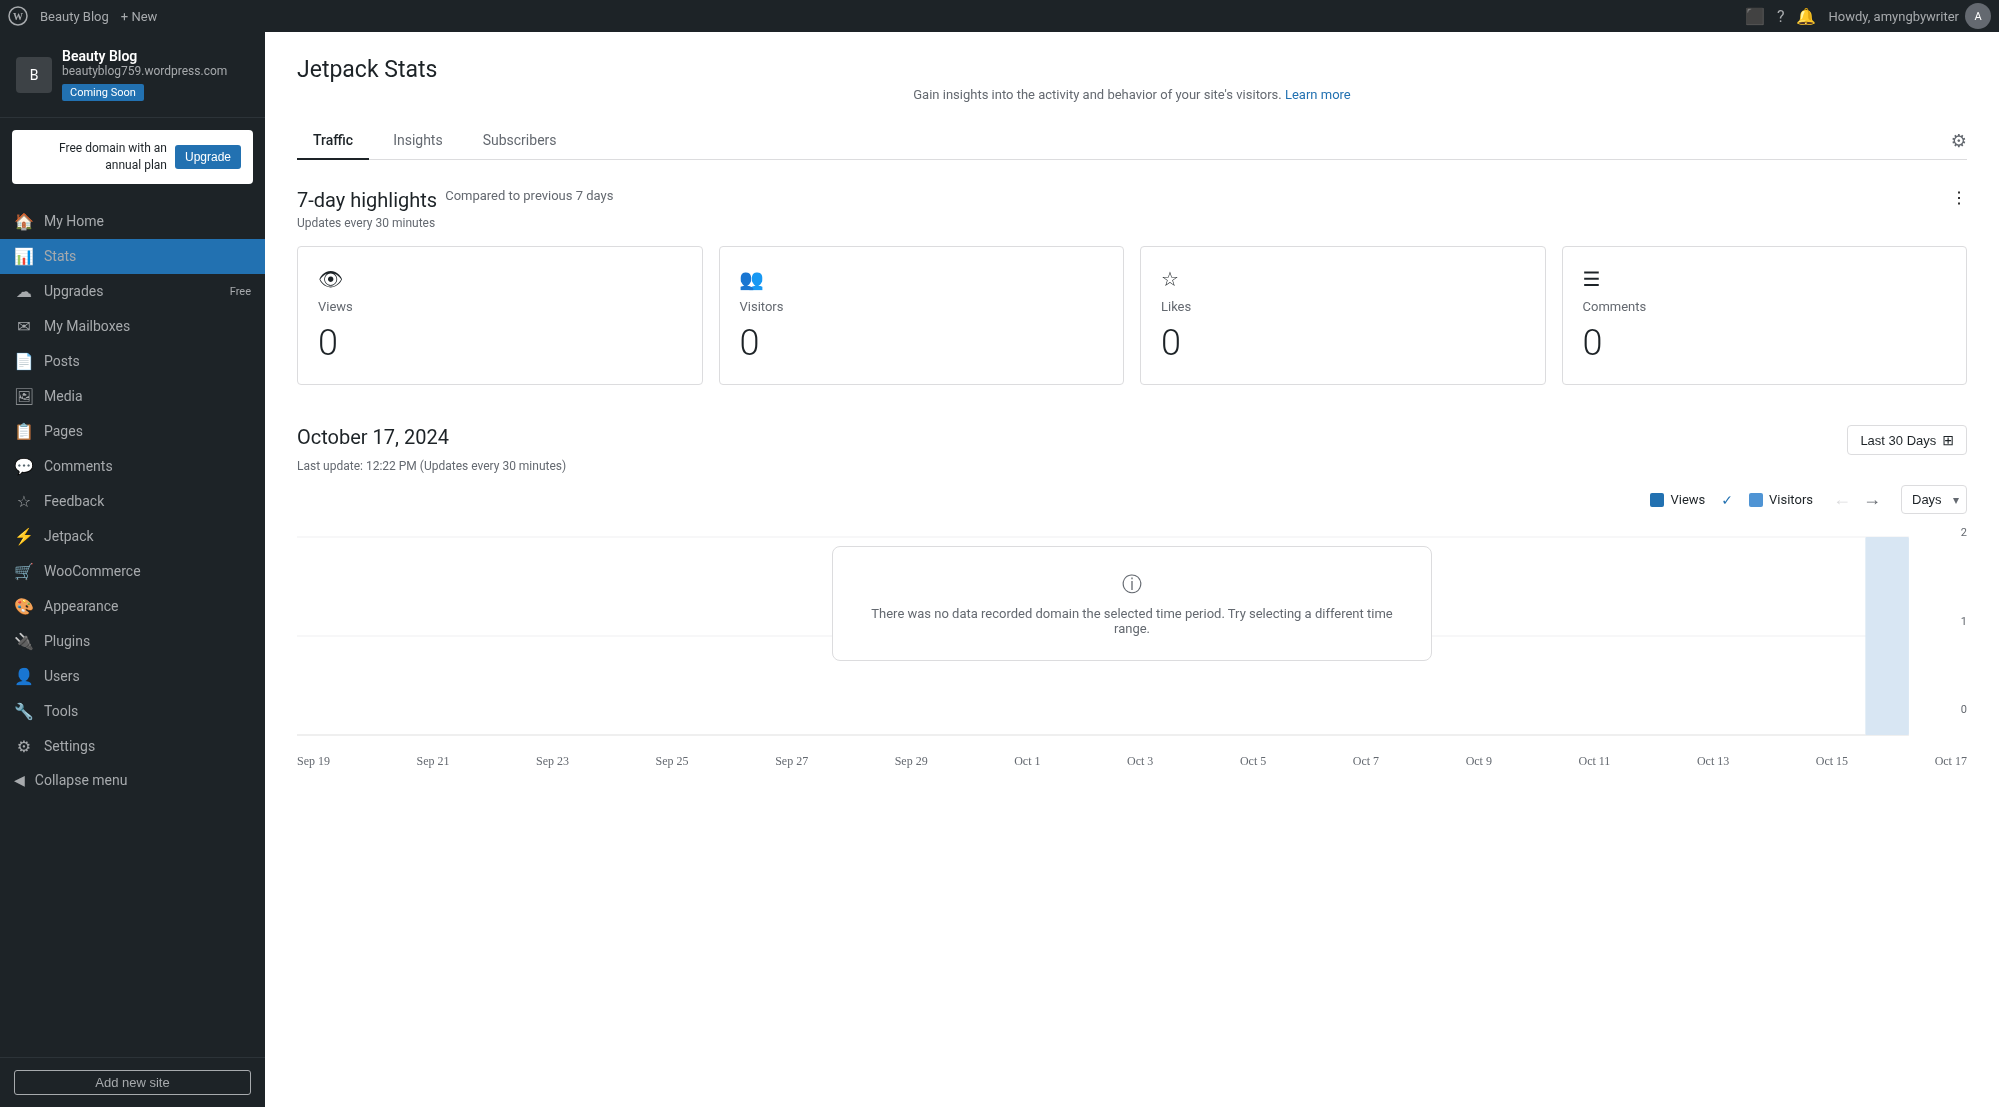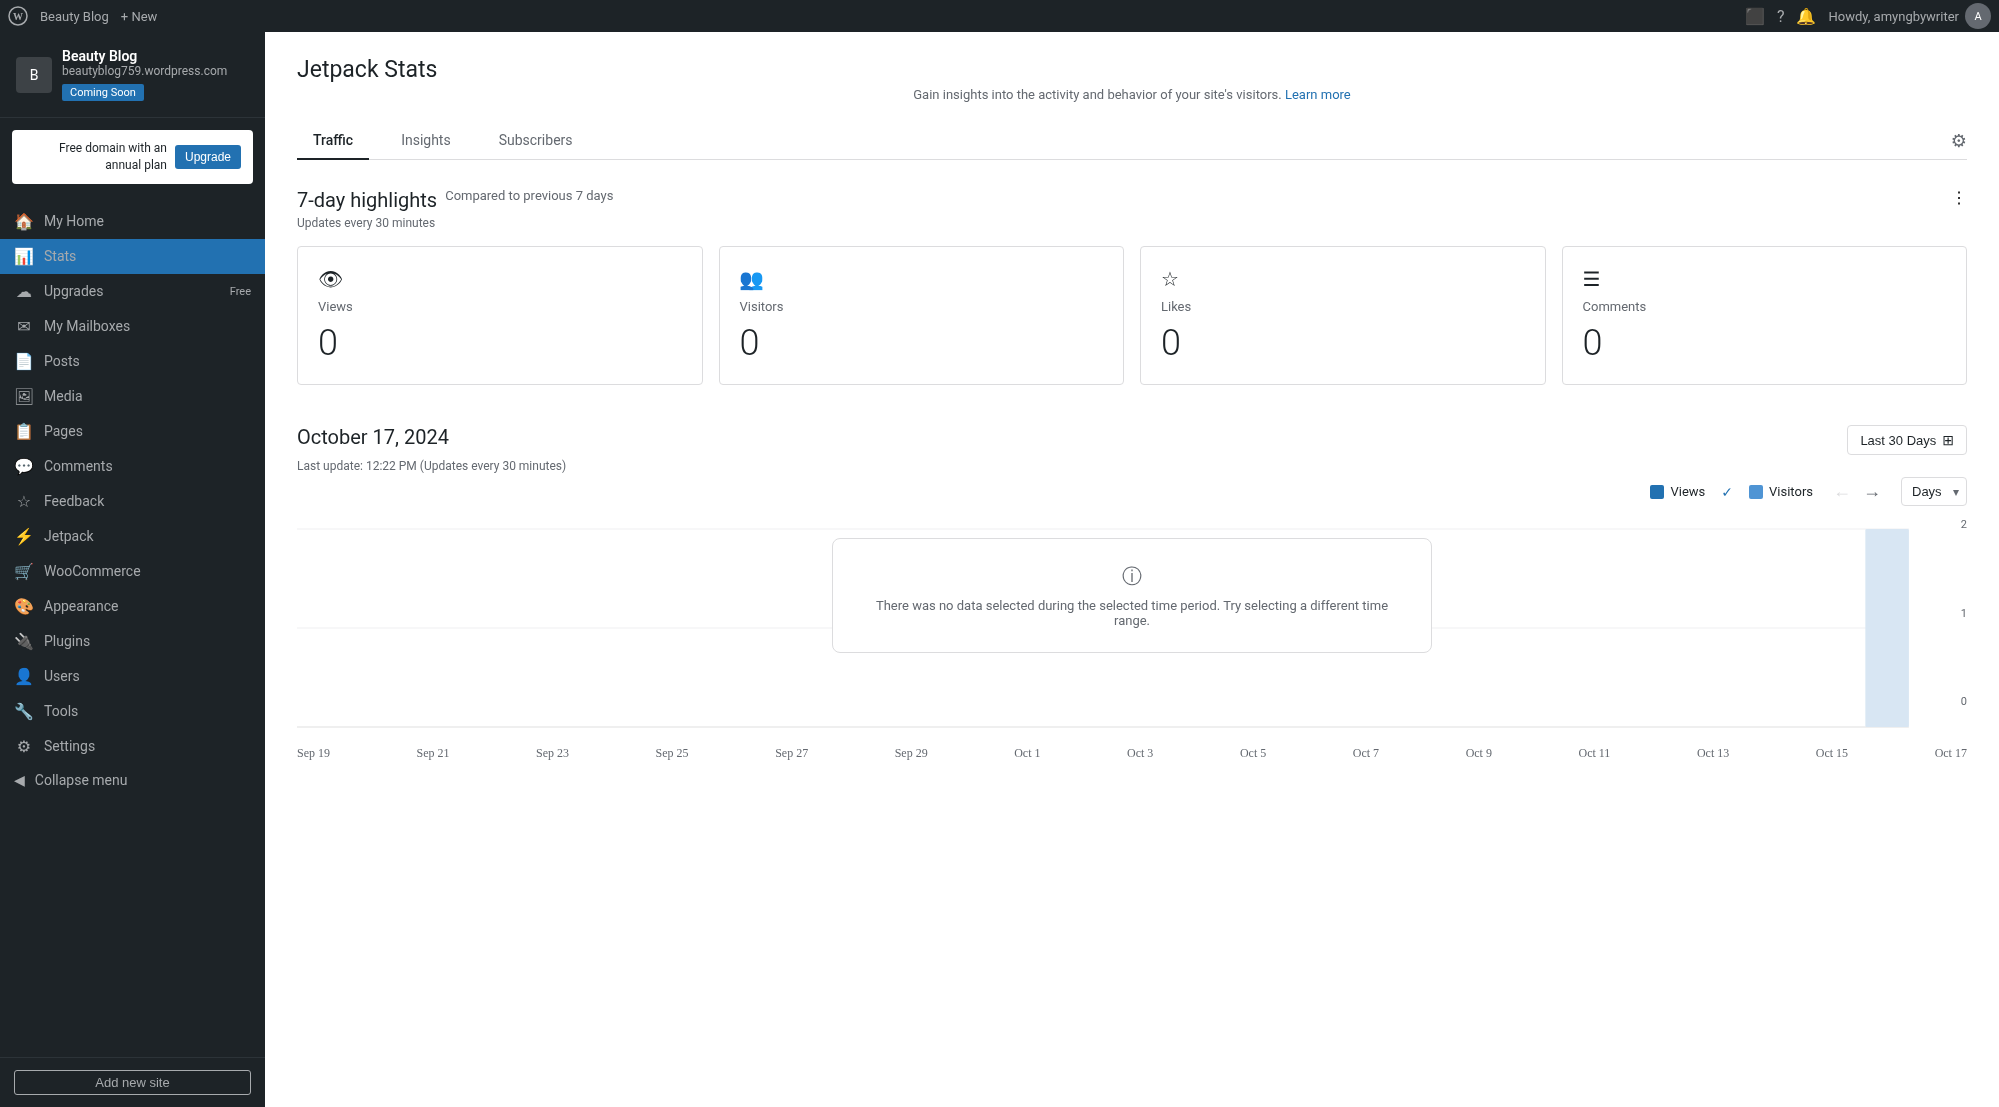--- a/index.html
+++ b/index.html
@@ -72,21 +72,21 @@
       background: #f0f0f1; overflow-y: auto; min-height: calc(100vh - 32px);
     }
     .content-area { background: white; min-height: 100%; padding: 24px 32px; }
 
     .page-header { margin-bottom: 20px; }
     .page-title { font-size: 23px; font-weight: 400; color: #1d2327; }
     .page-subtitle { font-size: 13px; color: #646970; margin-top: 4px; text-align: center; }
     .page-subtitle a { color: #2271b1; text-decoration: none; }
 
     
-    .tabs { display: flex; gap: 16px; border-bottom: 1px solid #dcdcde; margin-bottom: 28px; position: relative; }
+    .tabs { display: flex; gap: 8px; border-bottom: 1px solid #dcdcde; margin-bottom: 28px; position: relative; }
     .tab {
       padding: 10px 16px; font-size: 14px; color: #646970; cursor: pointer;
       border-bottom: 2px solid transparent; margin-bottom: -1px; text-decoration: none;
     }
     .tab.active { color: #1d2327; border-bottom-color: #1d2327; font-weight: 500; }
     .tabs-gear { margin-left: auto; font-size: 18px; color: #646970; cursor: pointer; align-self: center; }
 
     
     .section-header { display: flex; align-items: flex-start; gap: 8px; margin-bottom: 4px; }
     .section-title { font-size: 20px; font-weight: 400; color: #1d2327; }
@@ -107,21 +107,21 @@
     .chart-section { }
     .chart-header { display: flex; align-items: flex-start; justify-content: space-between; margin-bottom: 4px; }
     .chart-date { font-size: 20px; font-weight: 400; color: #1d2327; }
     .last-30-btn {
       display: flex; align-items: center; gap: 6px;
       border: 1px solid #dcdcde; border-radius: 4px; padding: 6px 12px;
       background: white; font-size: 13px; cursor: pointer; color: #1d2327;
     }
     .last-30-btn .grid-icon { font-size: 14px; }
 
-    .chart-update { font-size: 12px; color: #646970; margin-bottom: 4px; }
+    .chart-update { font-size: 12px; color: #646970; margin-bottom: 12px; }
 
     .chart-controls { display: flex; align-items: center; justify-content: flex-end; gap: 16px; margin-bottom: 12px; }
     .legend-item { display: flex; align-items: center; gap: 6px; font-size: 13px; color: #1d2327; }
     .legend-dot { width: 14px; height: 14px; border-radius: 2px; }
     .legend-dot.views { background: #2271b1; }
     .legend-dot.visitors { background: #4f94d4; }
     .check-icon { color: #2271b1; font-size: 14px; }
     .nav-arrows { display: flex; gap: 4px; }
     .arrow-btn { background: none; border: none; font-size: 18px; cursor: pointer; color: #646970; padding: 2px 4px; }
     .arrow-btn.disabled { color: #dcdcde; cursor: default; }
@@ -366,21 +366,21 @@
         </svg>
         
         <div class="chart-y-labels">
           <span class="y-label">2</span>
           <span class="y-label">1</span>
           <span class="y-label">0</span>
         </div>
         
         <div class="no-data-overlay">
           <div class="no-data-icon">ⓘ</div>
-          <div class="no-data-desc">There was no data selected during the selected time period. Try selecting a different time range.</div>
+          <div class="no-data-desc">There was no data recorded domain the selected time period. Try selecting a different time range.</div>
         </div>
       </div>
 
       <div class="x-axis" style="padding: 4px 0 0 0;">
         <span class="x-label">Sep 19</span>
         <span class="x-label">Sep 21</span>
         <span class="x-label">Sep 23</span>
         <span class="x-label">Sep 25</span>
         <span class="x-label">Sep 27</span>
         <span class="x-label">Sep 29</span>

